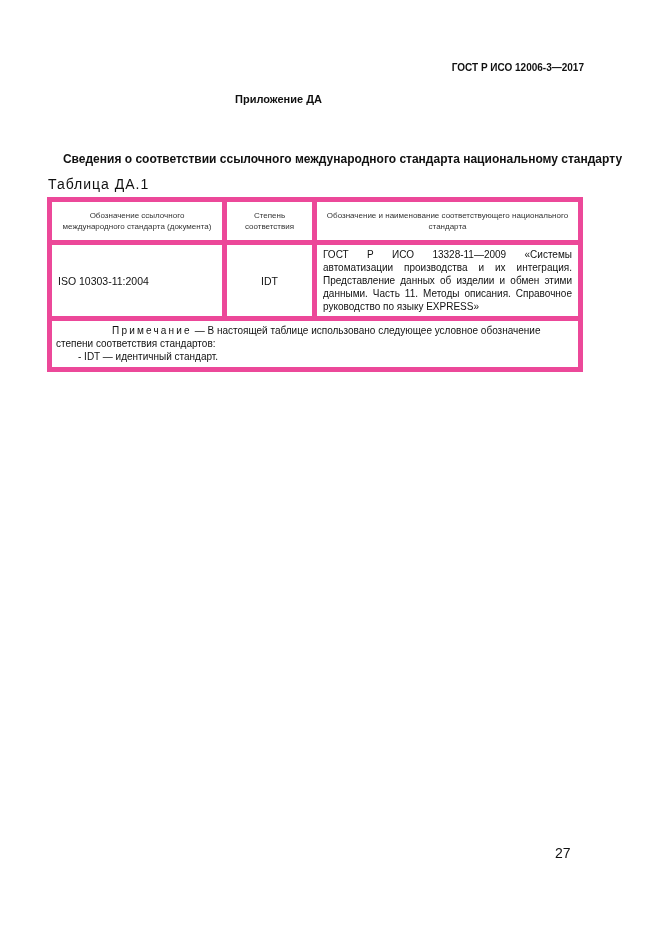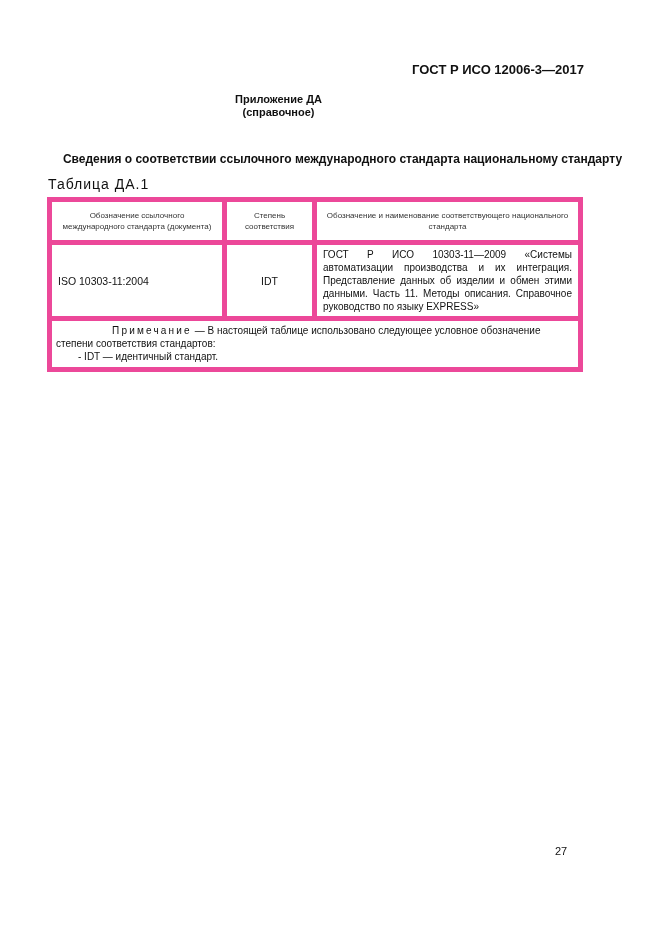--- a/index.html
+++ b/index.html
@@ -1,18 +1,18 @@
 <!DOCTYPE html>
 <html><head>
 <meta charset="utf-8">
 <style>
   html, body { margin: 0; padding: 0; background: #ffffff; }
   body { width: 661px; height: 935px; position: relative; overflow: hidden;
          font-family: "Liberation Sans", sans-serif; color: #111; }
-  .doc-code { position: absolute; top: 62px; right: 77px; font-weight: bold; font-size: 13px; }
+  .doc-code { position: absolute; top: 62px; right: 77px; font-weight: bold; font-size: 10px; }
   .appendix { position: absolute; top: 93px; left: 0; width: 557px; text-align: center;
               font-weight: bold; font-size: 11px; line-height: 13px; }
   .appendix div { margin-left: 0; }
   .section-title { position: absolute; top: 152px; left: 0; width: 661px; text-align: center;
                    font-weight: bold; font-size: 12px; padding-left: 12px; }
   .table-caption { position: absolute; top: 176px; left: 48px; font-size: 14px; letter-spacing: 1px; }
   .tbl { position: absolute; top: 197px; left: 47px; width: 536px; border-collapse: collapse;
          font-size: 10.5px; }
   .tbl td, .tbl th { border: 5px solid #ec4899; padding: 0; }
   .tbl th { font-weight: normal; font-size: 8px; color: #333; height: 38px;
@@ -20,49 +20,48 @@
             border-bottom: 3px double #111; }
   .tbl .c1 { width: 158px; }
   .tbl .c2 { width: 73px; }
   .tbl td.row-cell { height: 56px; vertical-align: middle; }
   .tbl td.ref { padding-left: 6px; }
   .tbl td.deg { text-align: center; }
   .tbl td.name { padding: 3px 6px; text-align: justify; line-height: 13px; font-size: 10px; }
   .tbl td.note { padding: 3px 4px 4px 4px; font-size: 10px; line-height: 13px; height: 38px; vertical-align: top; }
   .note-label { letter-spacing: 2.2px; padding-left: 24px; }
   .indent { padding-left: 32px; display: inline-block; }
-  .page-num { position: absolute; top: 845px; left: 555px; font-size: 11px; }
+  .page-num { position: absolute; top: 845px; left: 555px; font-size: 14px; }
 </style>
 </head>
 <body>
 
 <div class="doc-code">ГОСТ Р ИСО 12006-3—2017</div>
 
 <div class="appendix">
   <div>Приложение ДА</div>
-  <div>(справочное)</div>
 </div>
 
 <div class="section-title">Сведения о соответствии ссылочного международного стандарта национальному стандарту</div>
 
 <div class="table-caption">Таблица ДА.1</div>
 
 <table class="tbl">
   <thead>
     <tr>
       <th class="c1">Обозначение ссылочного международного стандарта (документа)</th>
       <th class="c2">Степень соответствия</th>
       <th>Обозначение и наименование соответствующего национального стандарта</th>
     </tr>
   </thead>
   <tbody>
     <tr>
       <td class="row-cell ref">ISO 10303-11:2004</td>
       <td class="row-cell deg">IDT</td>
-      <td class="row-cell name">ГОСТ Р ИСО 10303-11—2009 «Системы автоматизации производства и их интеграция. Представление данных об изделии и обмен этими данными. Часть 11. Методы описания. Справочное руководство по языку EXPRESS»</td>
+      <td class="row-cell name">ГОСТ Р ИСО 13328-11—2009 «Системы автоматизации производства и их интеграция. Представление данных об изделии и обмен этими данными. Часть 11. Методы описания. Справочное руководство по языку EXPRESS»</td>
     </tr>
     <tr>
       <td class="note" colspan="3">
         <span class="indent"><span class="note-label">Примечание</span></span><span> — В настоящей таблице использовано следующее условное обозначение степени соответствия стандартов:</span><br>
         <span class="indent" style="padding-left:22px">- IDT — идентичный стандарт.</span>
       </td>
     </tr>
   </tbody>
 </table>
 

